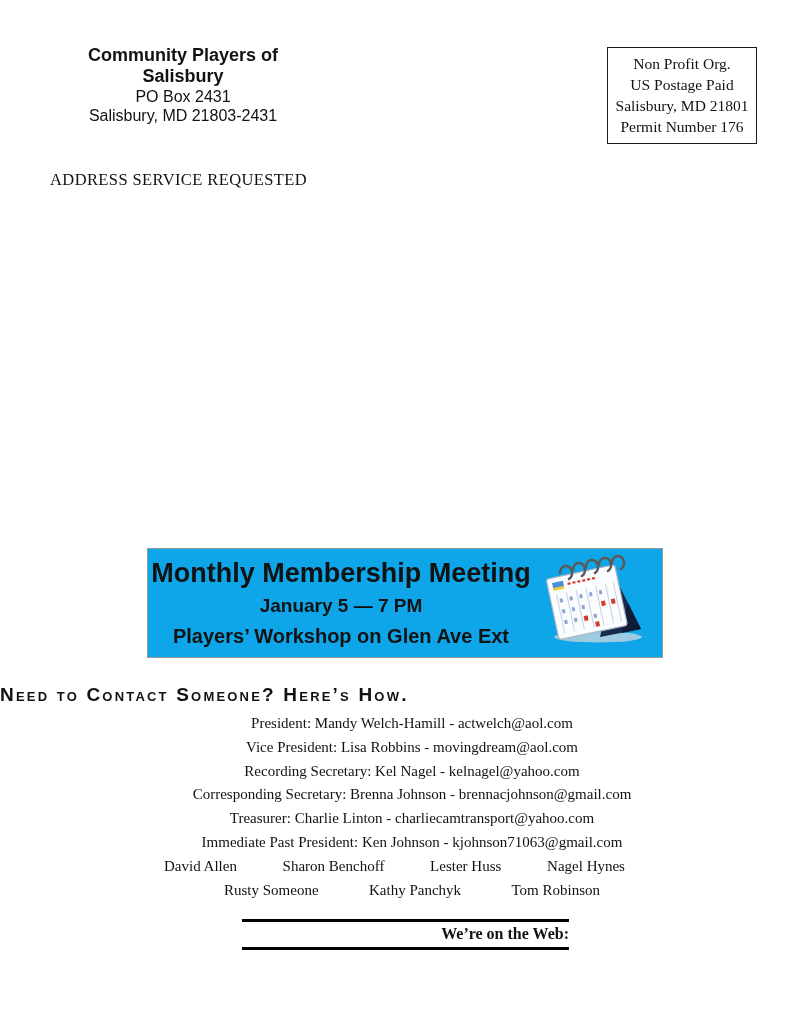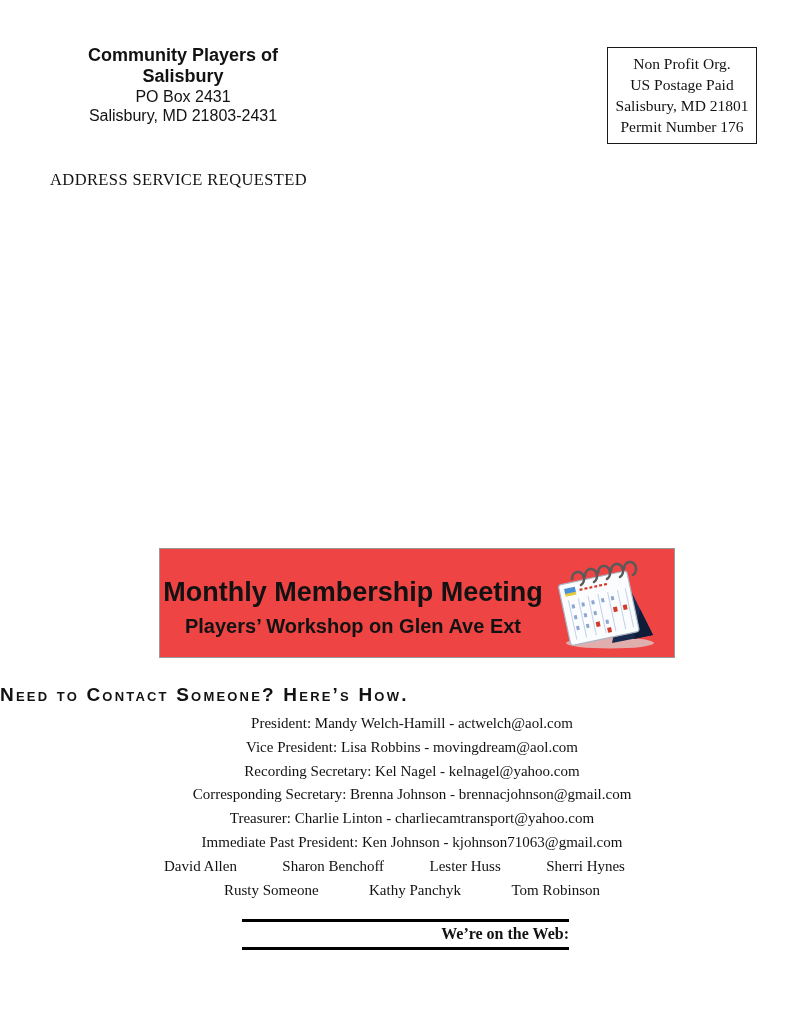--- a/index.html
+++ b/index.html
@@ -31,25 +31,25 @@
   .postage {
     position: absolute; left: 607px; top: 47px; width: 148px;
     border: 1.5px solid #1a1a1a;
     text-align: center;
     font-size: 15.5px; line-height: 21px;
     padding: 5px 0 6px 0;
   }
 
   
   .meeting {
-    position: absolute; left: 159px; top: 548px;
+    position: absolute; left: 147px; top: 548px;
     width: 514px; height: 108px;
     border: 1px solid #999999;
-    display: flex; align-items: center;
-    background: #ef4444;
+    display: flex; align-items: flex-start;
+    background: #0ea5e9;
   }
   .meeting-text {
     flex: 1; text-align: center; padding-top: 9px;
     font-family: "Liberation Sans", sans-serif; font-weight: bold;
   }
   .meeting-title { font-size: 27px; line-height: 30px; }
   .meeting-when  { font-size: 19px; line-height: 22px; margin-top: 7px; }
   .meeting-where { font-size: 20px; line-height: 23px; margin-top: 8px; }
   .meeting-icon-wrap {
     width: 128px; display: flex; align-items: center; justify-content: center;
@@ -102,20 +102,21 @@
 <div class="postage">
   <div>Non Profit Org.</div>
   <div>US Postage Paid</div>
   <div>Salisbury, MD 21801</div>
   <div>Permit Number 176</div>
 </div>
 
 <div class="meeting">
   <div class="meeting-text">
     <div class="meeting-title">Monthly Membership Meeting</div>
+    <div class="meeting-when">January 5 — 7 PM</div>
     <div class="meeting-where">Players’ Workshop on Glen Ave Ext</div>
   </div>
   <div class="meeting-icon-wrap">
     <svg width="108" height="96" viewBox="0 0 108 96" aria-hidden="true">
 
       <ellipse cx="54" cy="88" rx="44" ry="5.5" fill="#dcdcdc" opacity="0.7"></ellipse>
 
       <polygon points="70,26 97,80 56,88" fill="#18294d"></polygon>
       <polygon points="84,54 97,80 78,84" fill="#0e1c38"></polygon>
 
@@ -176,21 +177,21 @@
   <div>President: Mandy Welch-Hamill - actwelch@aol.com</div>
   <div>Vice President: Lisa Robbins - movingdream@aol.com</div>
   <div>Recording Secretary: Kel Nagel - kelnagel@yahoo.com</div>
   <div>Corresponding Secretary: Brenna Johnson - brennacjohnson@gmail.com</div>
   <div>Treasurer: Charlie Linton - charliecamtransport@yahoo.com</div>
   <div>Immediate Past President: Ken Johnson - kjohnson71063@gmail.com</div>
   <div class="board-row-1">
     <span>David Allen</span>
     <span>Sharon Benchoff</span>
     <span>Lester Huss</span>
-    <span>Sherri Hynes</span>
+    <span>Nagel Hynes</span>
   </div>
   <div class="board-row-2">
     <span>Rusty Someone</span>
     <span>Kathy Panchyk</span>
     <span>Tom Robinson</span>
   </div>
 </div>
 
 <div class="web-banner">
   <div class="web-label">We’re on the Web:</div>

